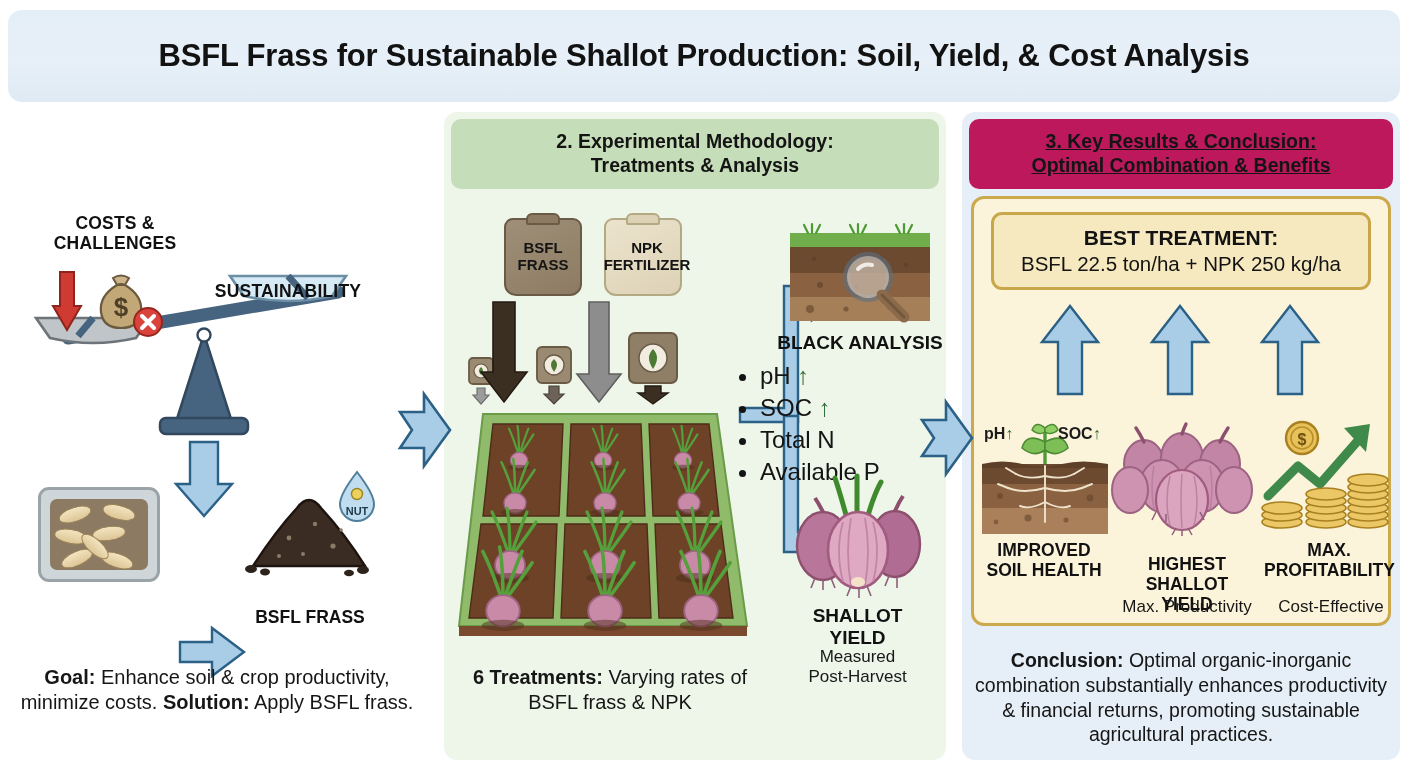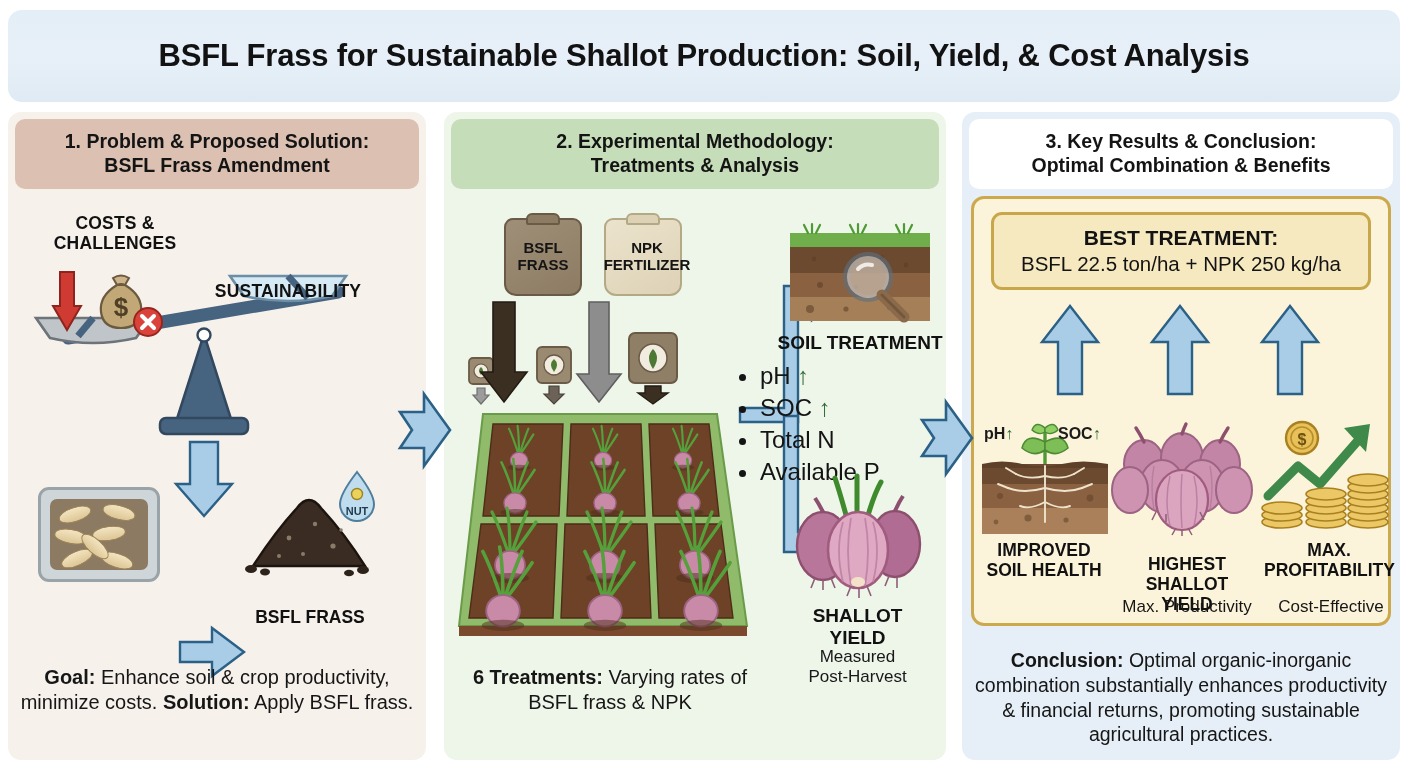--- a/index.html
+++ b/index.html
@@ -30,21 +30,21 @@
   #panel2 { left: 444px; top: 112px; width: 502px; height: 648px; background:#eef5e9; }
   #panel3 { left: 962px; top: 112px; width: 438px; height: 648px; background:#e6eff7; }
 
   .phead {
     position: absolute; left: 7px; top: 7px; border-radius: 10px;
     display: flex; align-items: center; justify-content: center; text-align: center;
     font-weight: bold; font-size: 19.5px; color: #141414; line-height: 1.22;
   }
   #panel1 .phead { width: 404px; height: 70px; background:#dcc1b3; }
   #panel2 .phead { width: 488px; height: 70px; background:#c5ddb8; }
-  #panel3 .phead { width: 424px; height: 70px; background:#ffffff; }
+  #panel3 .phead { width: 424px; height: 70px; background:#be185d;text-decoration:underline; }
 
   .footnote {
     position: absolute; text-align: center; font-size: 20px; color:#161616;
     line-height: 1.27;
   }
   .footnote b { font-weight: bold; }
 
   .lbl { position:absolute; text-align:center; font-weight:bold; color:#111; line-height:1.15; }
 
   
@@ -111,24 +111,20 @@
 </style>
 </head>
 <body>
 
 <div id="stage">
 
   <div class="title-bar">
     <div class="t">BSFL Frass for Sustainable Shallot Production: Soil, Yield, &amp; Cost Analysis</div>
   </div>
 
-  <div class="panel" id="panel1">
-    <div class="phead" style="white-space:pre-line">1. Problem &amp; Proposed Solution:
-BSFL Frass Amendment</div>
-  </div>
 
   <svg style="position:absolute;left:8px;top:112px;width:418px;height:648px" viewBox="0 0 418 648">
 
     <g>
       <line x1="60" y1="226" x2="330" y2="180" stroke="#46637f" stroke-width="13" stroke-linecap="round"></line>
 
       <path d="M28 206 L142 206 L128 226 Q85 236 42 226 Z" fill="#bfc5c9" stroke="#6c7479" stroke-width="2.6"></path>
       <line x1="85" y1="206" x2="70" y2="224" stroke="#46637f" stroke-width="7"></line>
 
       <path d="M222 164 L338 164 L324 184 Q280 194 236 184 Z" fill="#d6eaf6" stroke="#6c8fa5" stroke-width="2.6"></path>
@@ -352,21 +348,21 @@
     </g>
     <g>
       <circle cx="78" cy="52" r="23" fill="#cfd8dd" opacity=".6" stroke="#5d7080" stroke-width="4"></circle>
       <circle cx="78" cy="52" r="18" fill="#b99d83" opacity=".55"></circle>
       <path d="M92 70 L114 92" stroke="#8a6a4a" stroke-width="11" stroke-linecap="round"></path>
       <path d="M92 70 L114 92" stroke="#5d4530" stroke-width="3" stroke-linecap="round" opacity=".5"></path>
       <path d="M68 44 Q74 38 82 40" stroke="#ffffff" stroke-width="4" fill="none" opacity=".8" stroke-linecap="round"></path>
     </g>
   </svg>
 
-  <div class="lbl" id="soilLbl">SOIL TREATMENT</div>
+  <div class="lbl" id="soilLbl">BLACK ANALYSIS</div>
   <ul id="soilList">
     <li>
       <span>pH</span>
       <span class="upg">↑</span>
     </li>
     <li>
       <span>SOC</span>
       <span class="upg">↑</span>
     </li>
     <li>

